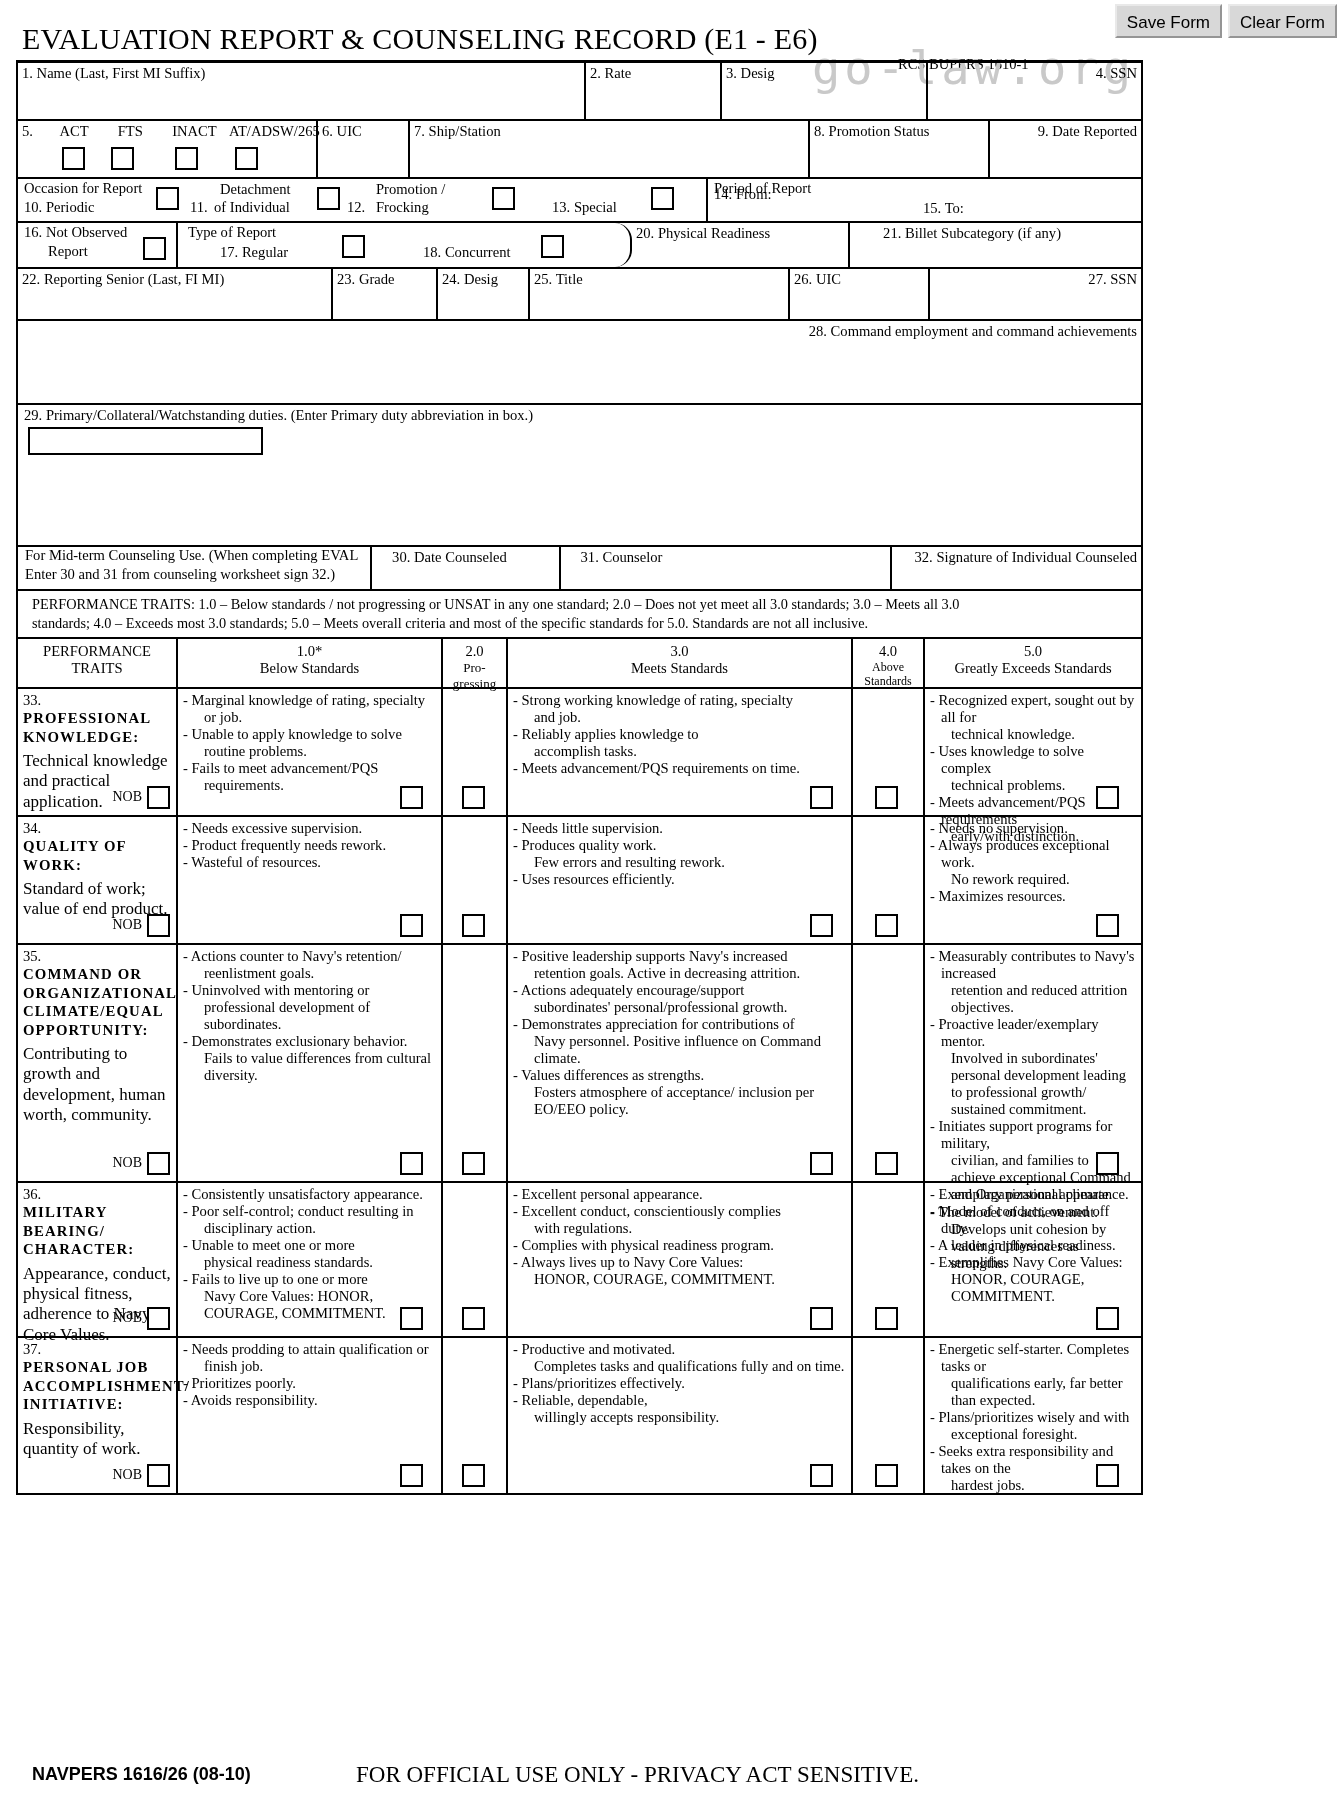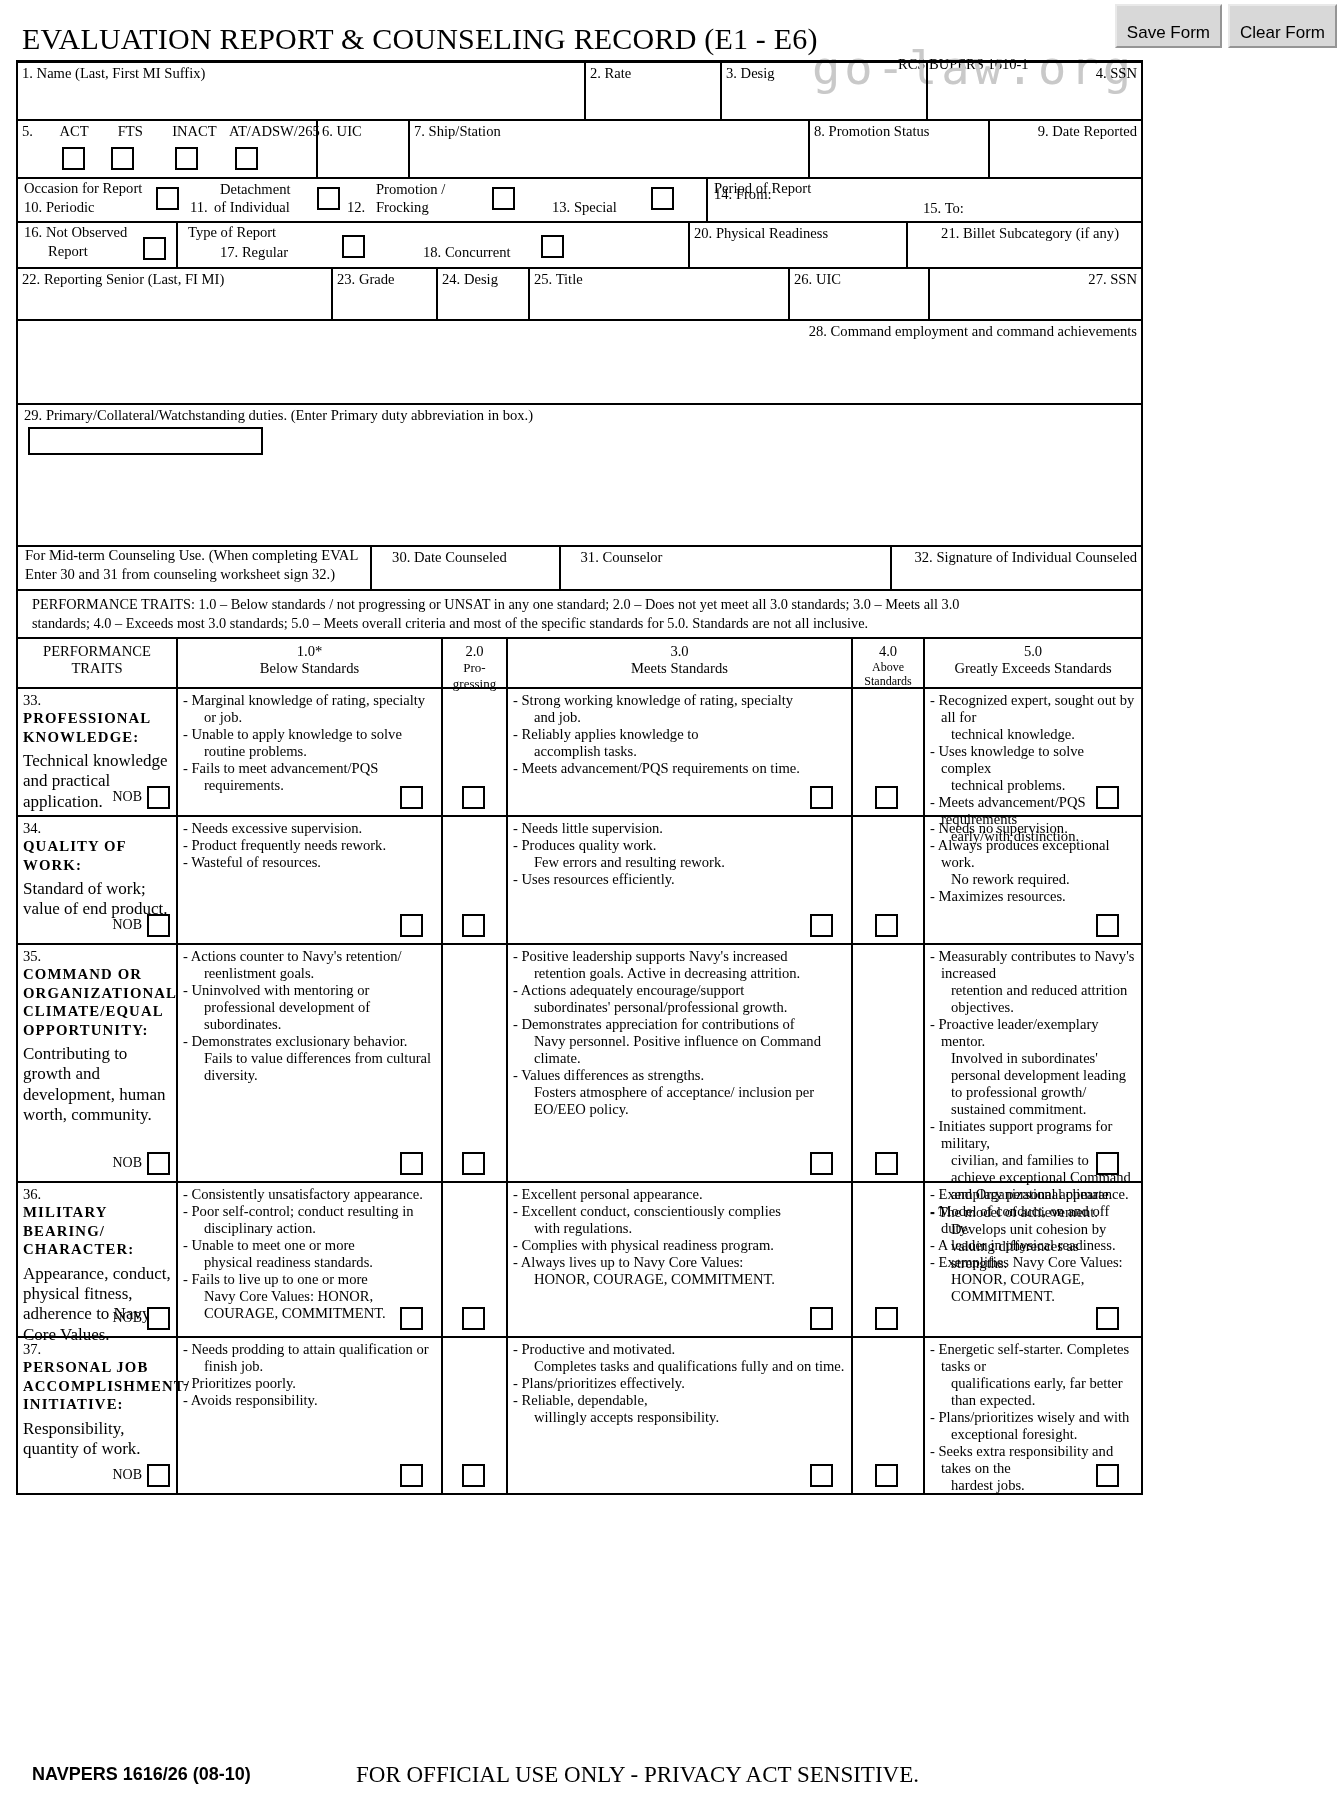--- a/index.html
+++ b/index.html
@@ -10,21 +10,21 @@
     color:#000;
     position:relative;
     overflow:hidden;
   }
 
   
   .topbar { position:absolute; top:4px; right:6px; display:flex; gap:6px; }
   .formbtn {
     font-family:"Liberation Sans", sans-serif;
     font-size:17px; line-height:1;
-    padding:18px 10px 5px 10px;
+    padding:8px 10px 5px 10px;
     background:#d8d8d8;
     border:2px outset #e9e9e9;
     color:#000; cursor:pointer;
   }
 
   
   .titlewrap { position:absolute; top:22px; left:0; width:1343px; height:40px; }
   .maintitle {
     position:absolute; left:22px; top:0;
     font-size:30px; letter-spacing:.2px; white-space:nowrap;
@@ -184,21 +184,21 @@
       <div class="lbl" style="position:absolute;left:215px;top:21px;">15.  To:</div>
     </div>
   </div>
 
   <div class="row" style="height:46px;">
     <div class="cell" style="width:160px;">
       <div class="lbl" style="position:absolute;left:6px;top:1px;">16.  Not Observed</div>
       <div class="lbl" style="position:absolute;left:30px;top:20px;">Report</div>
       <span class="cb" style="position:absolute;left:125px;top:14px;"></span>
     </div>
-    <div class="cell" style="width:512px;">
+    <div class="cell" style="width:454px;border-radius:17px;">
       <div class="lbl" style="position:absolute;left:10px;top:1px;">Type of Report</div>
       <div class="lbl" style="position:absolute;left:42px;top:21px;">17.   Regular</div>
       <span class="cb" style="position:absolute;left:164px;top:12px;"></span>
       <div class="lbl" style="position:absolute;left:245px;top:21px;">18.   Concurrent</div>
       <span class="cb" style="position:absolute;left:363px;top:12px;"></span>
     </div>
     <div class="cell" style="width:218px;">
       <div class="lbl">20.  Physical Readiness</div>
     </div>
     <div class="cell" style="width:215px;">

